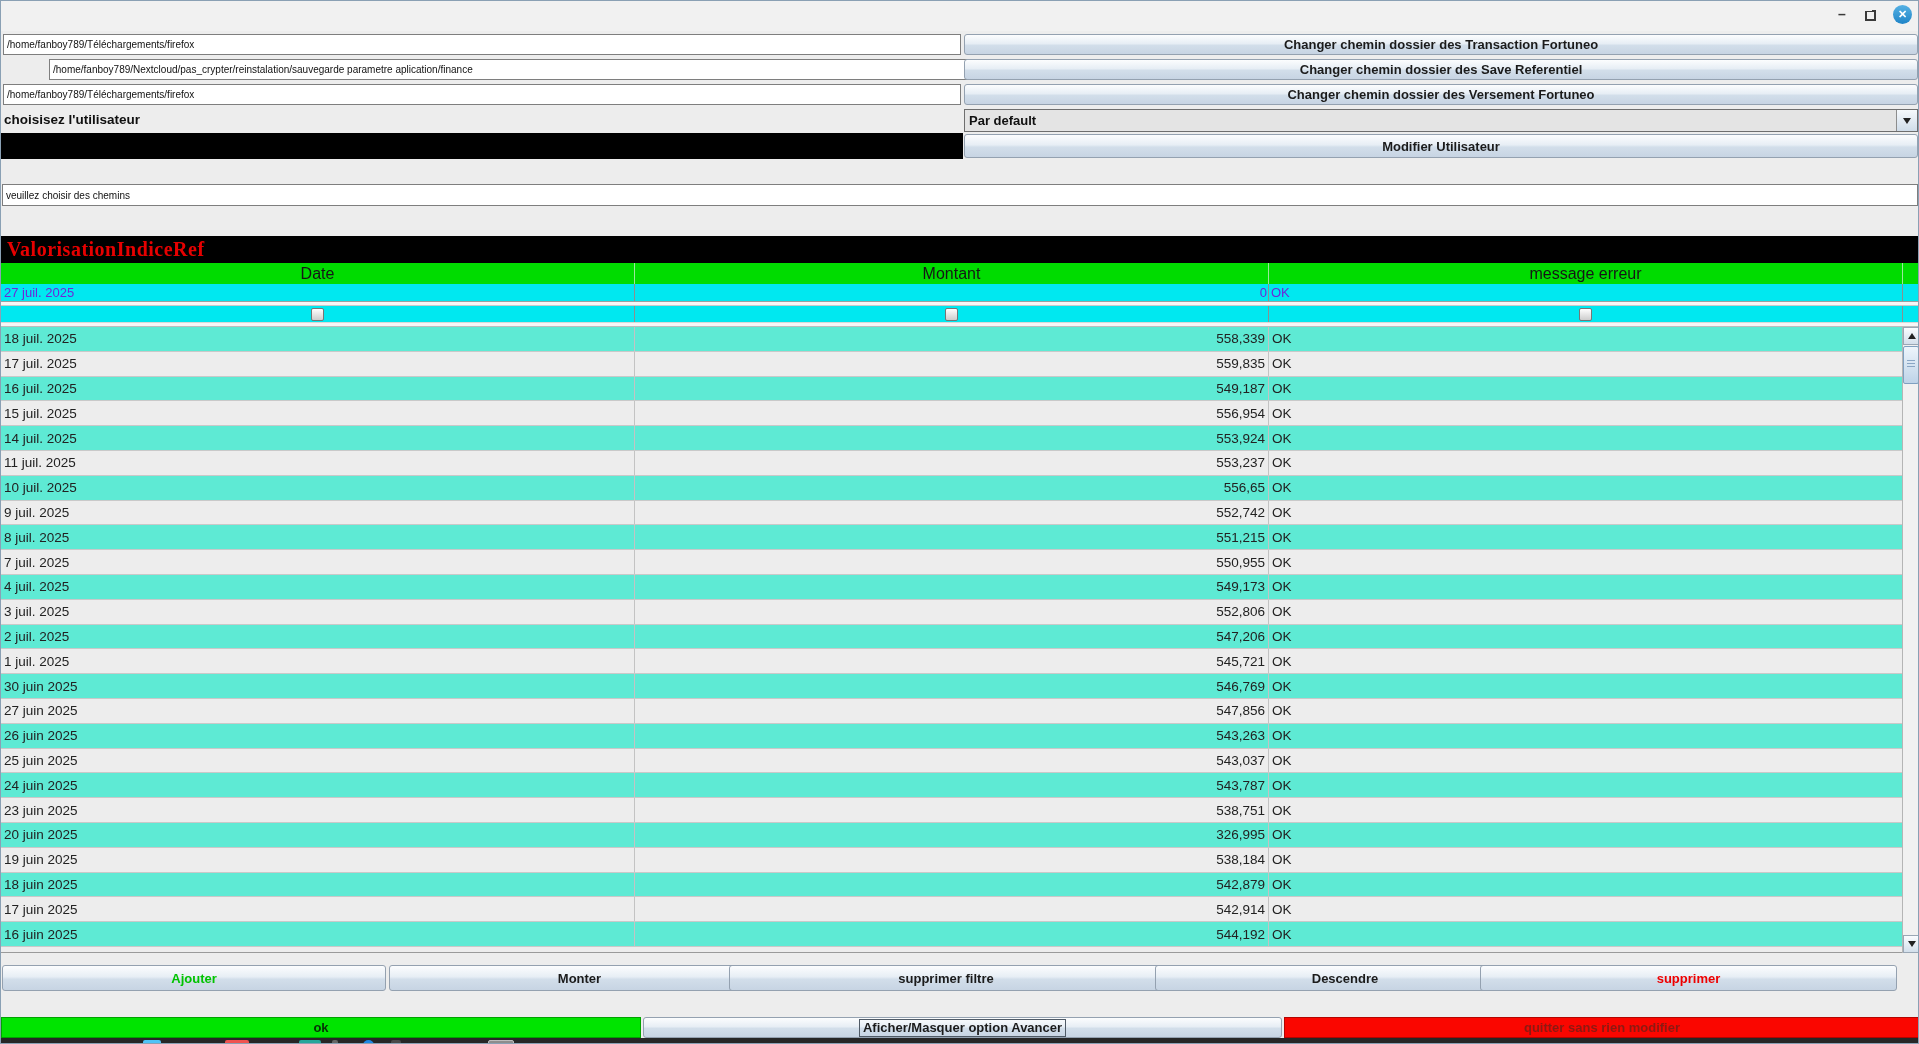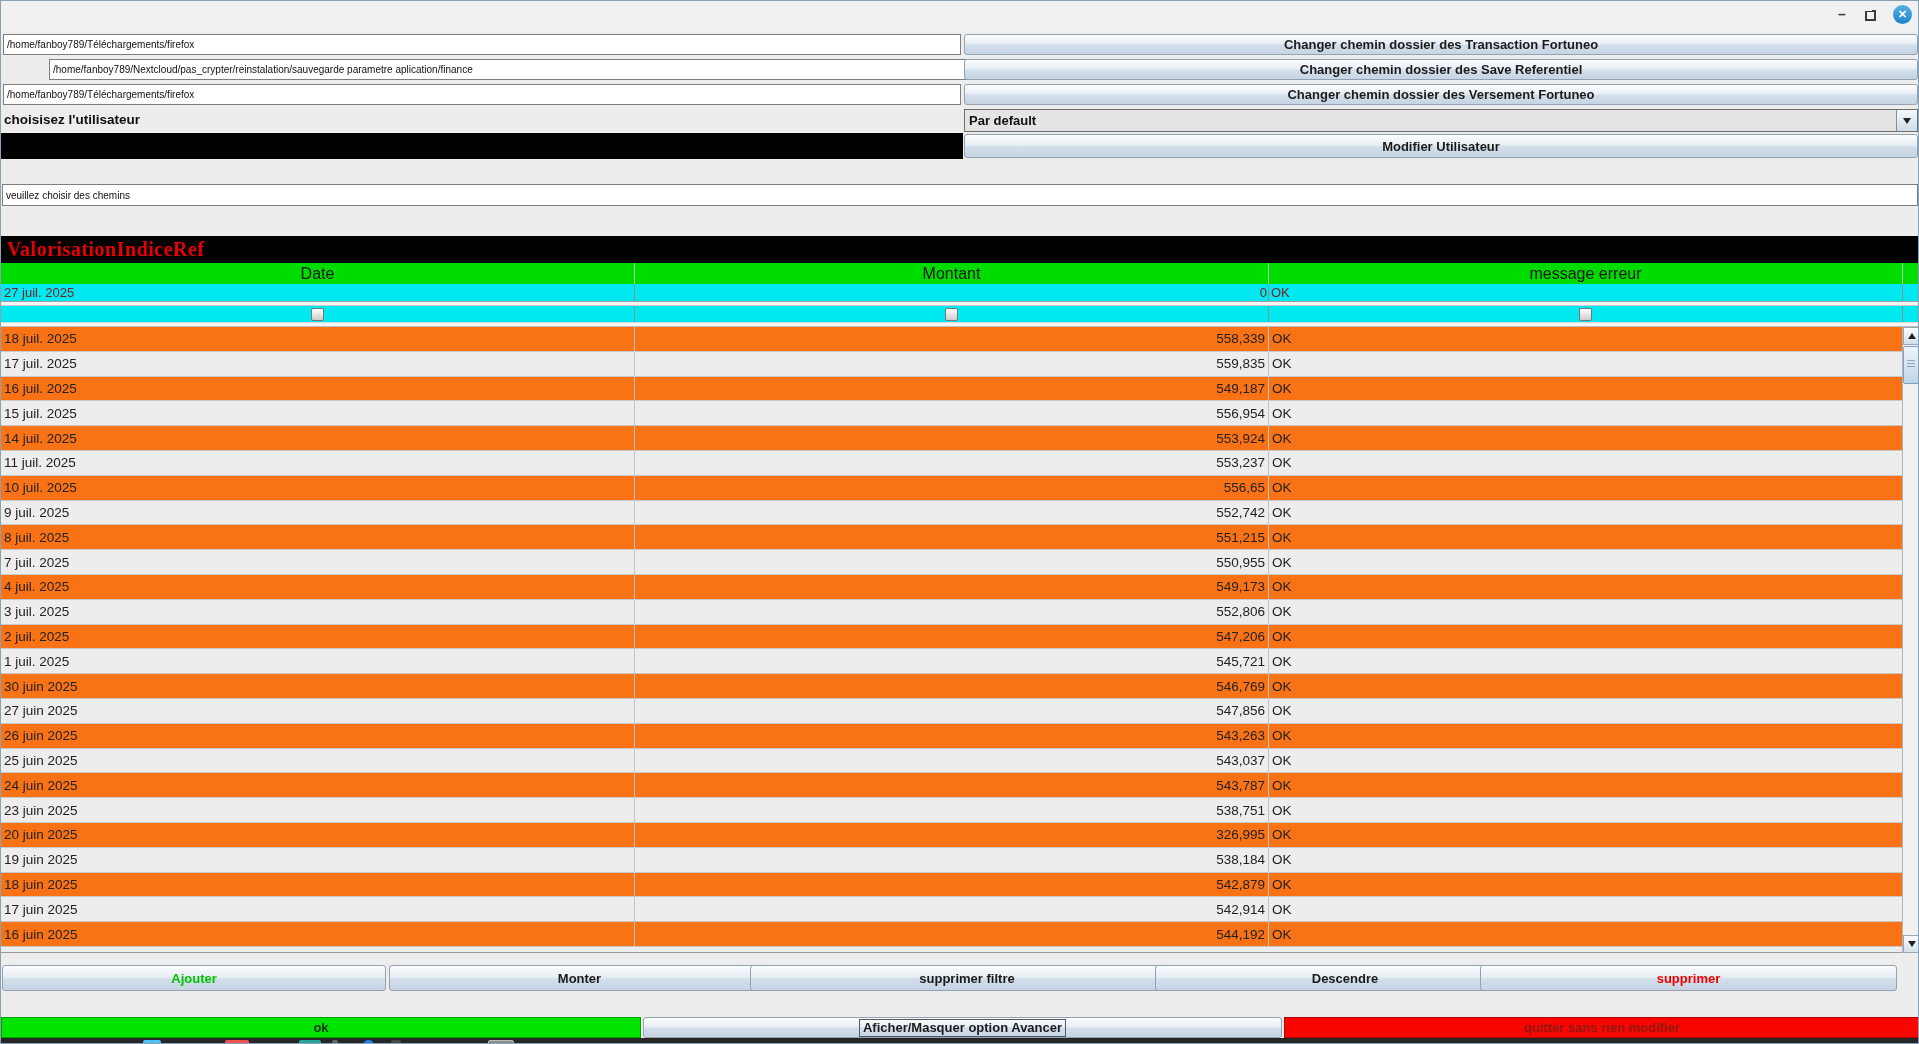--- a/index.html
+++ b/index.html
@@ -33,57 +33,57 @@
   .btn-modify{left:963px;top:133px;width:954px;height:24px}
   .status-field{left:1px;top:183px;width:1916px;height:22px}
 
   
   .vtitle{position:absolute;left:0;top:235px;width:100%;height:27px;background:#000;color:var(--title-red,#e60000);font-family:"Liberation Serif",serif;font-weight:bold;font-size:20px;line-height:26px;padding-left:6px;letter-spacing:.5px}
 
   .ghead{position:absolute;left:0;top:262px;width:100%;height:21px;display:flex;background:var(--header-green,#00dc00)}
   .ghead .hcell{height:100%;display:flex;align-items:center;justify-content:center;font-size:16px;color:#161616;border-right:1px solid #9be89b}
   .hc-date{width:634px}.hc-montant{width:634px}.hc-erreur{width:634px}.hc-fill{flex:1;border-right:none!important}
 
-  .cyanrow{position:absolute;left:0;top:283px;width:100%;height:18px;display:flex;background:var(--row-cyan,#00e8f0);font-size:13px;color:#7f1d1d;border-bottom:1px solid #9aa0a0}
+  .cyanrow{position:absolute;left:0;top:283px;width:100%;height:18px;display:flex;background:var(--row-cyan,#00e8f0);font-size:13px;color:#6d28d9;border-bottom:1px solid #9aa0a0}
   .cyanrow .ccell{height:100%;display:flex;align-items:center;border-right:1px solid #8a9090}
   .cc-date{width:634px;padding-left:3px}
   .cc-montant{width:634px;justify-content:flex-end;padding-right:1px}
   .cc-erreur{width:634px;padding-left:2px}
   .cc-fill{flex:1;border-right:none!important}
 
   .filter-gap-a{position:absolute;left:0;top:301px;width:100%;height:4px;background:#f6f6f6;border-bottom:1px solid #c9c9c9}
   .filterrow{position:absolute;left:0;top:305px;width:100%;height:17px;display:flex;background:var(--row-cyan,#00e8f0);border-bottom:1px solid #d8d8d8}
   .filterrow .fcell{height:100%;display:flex;align-items:center;justify-content:center;border-right:1px solid #8a9090}
   .fc{width:634px}.fc-fill{flex:1;border-right:none!important}
   .checkbox{width:13px;height:13px;border:1px solid #767676;border-radius:2px;background:linear-gradient(#fefefe,#cdcdcd)}
   .filter-gap-b{position:absolute;left:0;top:322px;width:100%;height:4px;background:#f6f6f6;border-bottom:1px solid #bdbdbd}
 
   .viewport{position:absolute;left:0;top:326px;width:1901px;height:626px;background:#fff;overflow:hidden;border-bottom:1px solid #9a9a9a}
-  .trow{display:flex;height:24.8px;border-bottom:1px solid #c9c9c9;background:#f97316}
+  .trow{display:flex;height:24.8px;border-bottom:1px solid #c9c9c9;background:#5eead4}
   .trow:nth-child(even){background:#ededed}
   .trow .cell{height:100%;display:flex;align-items:center;font-size:13.5px;color:#222;overflow:hidden;white-space:nowrap}
   .cell.date{width:634px;padding-left:3px;border-right:1px solid #c3c3c3}
   .cell.montant{width:634px;justify-content:flex-end;padding-right:3px;border-right:1px solid #c3c3c3}
   .cell.erreur{flex:1;padding-left:3px}
 
   
   .vscroll{position:absolute;left:1901px;top:326px;width:17px;height:626px;background:#f1f1f1;border-left:1px solid #b5b5b5}
   .sb-btn{position:absolute;left:0;width:17px;height:18px;background:linear-gradient(#fafcfe,#d3dfeb);border:1px solid #9aa7b5;display:flex;align-items:center;justify-content:center}
   .sb-up{top:0}
   .sb-down{bottom:0}
   .arr-up{width:0;height:0;border-left:4px solid transparent;border-right:4px solid transparent;border-bottom:6px solid #222}
   .arr-down{width:0;height:0;border-left:4px solid transparent;border-right:4px solid transparent;border-top:6px solid #222}
   .sb-thumb{position:absolute;left:0;top:19px;width:16px;height:38px;background:linear-gradient(#eef5fb,#bed3e8);border:1px solid #7fa0c0;border-radius:2px}
   .sb-thumb::before{content:"";position:absolute;left:3px;right:3px;top:13px;height:8px;background:repeating-linear-gradient(#8aa6c4 0 1px,transparent 1px 3px)}
 
   
   .act{top:964px;height:26px}
   .a1{left:1px;width:384px;color:var(--ajouter-text,#00c300)}
   .a2{left:388px;width:381px}
-  .a3{left:749px;width:434px}
+  .a3{left:728px;width:434px}
   .a4{left:1154px;width:380px}
   .a5{left:1479px;width:417px;color:var(--supprimer-text,#ee0000)}
 
   
   .btn-ok{position:absolute;left:0;top:1016px;width:640px;height:21px;background:var(--ok-green,#00e400);border:1px solid #00a300;display:flex;align-items:center;justify-content:center;font-size:13px;font-weight:bold;color:#063306}
   .btn-toggle{left:642px;top:1016px;width:639px;height:21px}
   .btn-toggle .focusbox{border:1px solid #4f5a66;padding:0 3px;line-height:16px}
   .btn-quit{position:absolute;left:1283px;top:1016px;width:636px;height:21px;background:var(--quit-red,#fa0600);border:1px solid #b40400;display:flex;align-items:center;justify-content:center;font-size:13px;font-weight:bold;color:#8c1a12}
 
   

